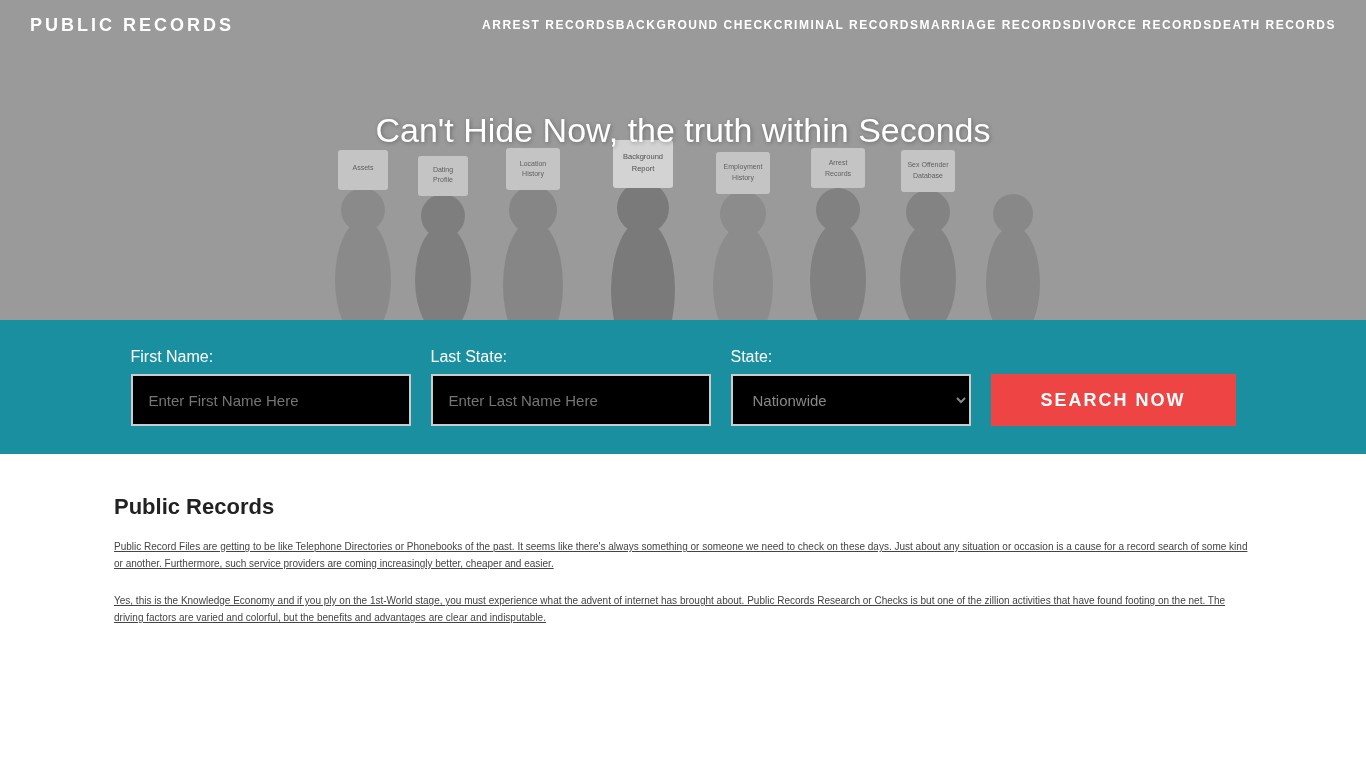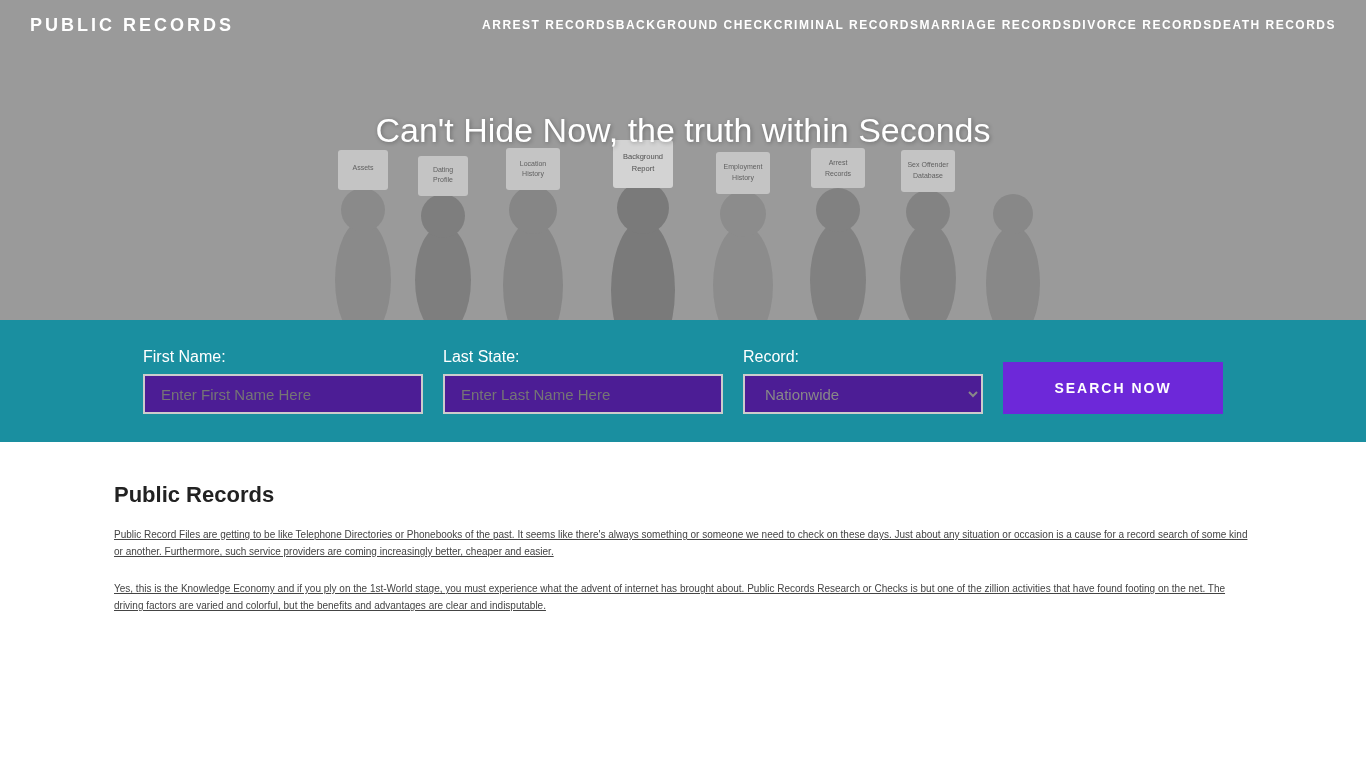--- a/index.html
+++ b/index.html
@@ -89,44 +89,44 @@
       gap: 8px;
     }
     .search-field label {
       color: #fff;
       font-size: 16px;
       font-weight: 400;
       text-align: left;
     }
     .search-field input,
     .search-field select {
-      height: 40px;
+      height: 52px;
       padding: 0 16px;
       font-size: 15px;
       border: 2px solid #ccc;
-      background: #4c1d95;
+      background: #000000;
       color: #aaa;
       outline: none;
       width: 280px;
     }
     .search-field select {
       width: 240px;
       color: #888;
       appearance: auto;
     }
     .first-name-field { width: 280px; }
     .last-name-field { width: 280px; }
     .state-field { width: 240px; }
 
     .search-btn {
       height: 52px;
-      background: #6d28d9;
+      background: #ef4444;
       color: #fff;
       border: none;
-      font-size: 14px;
+      font-size: 18px;
       font-weight: 700;
       letter-spacing: 2px;
       padding: 0 50px;
       cursor: pointer;
       text-transform: uppercase;
       min-width: 220px;
     }
 
     
     .content {
@@ -219,21 +219,21 @@
     <label>First Name:</label>
     <input type="text" class="first-name-field" placeholder="Enter First Name Here" style="">
   </div>
 
   <div class="search-field">
     <label>Last State:</label>
     <input type="text" class="last-name-field" placeholder="Enter Last Name Here" style="">
   </div>
 
   <div class="search-field">
-    <label>Record:</label>
+    <label>State:</label>
     <select class="state-field">
     <option value="Nationwide">Nationwide</option><option value="Alabama">Alabama</option><option value="Alaska">Alaska</option><option value="Arizona">Arizona</option><option value="Arkansas">Arkansas</option><option value="California">California</option><option value="Colorado">Colorado</option><option value="Connecticut">Connecticut</option><option value="Delaware">Delaware</option><option value="Florida">Florida</option><option value="Georgia">Georgia</option><option value="Hawaii">Hawaii</option><option value="Idaho">Idaho</option><option value="Illinois">Illinois</option><option value="Indiana">Indiana</option><option value="Iowa">Iowa</option><option value="Kansas">Kansas</option><option value="Kentucky">Kentucky</option><option value="Louisiana">Louisiana</option><option value="Maine">Maine</option><option value="Maryland">Maryland</option><option value="Massachusetts">Massachusetts</option><option value="Michigan">Michigan</option><option value="Minnesota">Minnesota</option><option value="Mississippi">Mississippi</option><option value="Missouri">Missouri</option><option value="Montana">Montana</option><option value="Nebraska">Nebraska</option><option value="Nevada">Nevada</option><option value="New Hampshire">New Hampshire</option><option value="New Jersey">New Jersey</option><option value="New Mexico">New Mexico</option><option value="New York">New York</option><option value="North Carolina">North Carolina</option><option value="North Dakota">North Dakota</option><option value="Ohio">Ohio</option><option value="Oklahoma">Oklahoma</option><option value="Oregon">Oregon</option><option value="Pennsylvania">Pennsylvania</option><option value="Rhode Island">Rhode Island</option><option value="South Carolina">South Carolina</option><option value="South Dakota">South Dakota</option><option value="Tennessee">Tennessee</option><option value="Texas">Texas</option><option value="Utah">Utah</option><option value="Vermont">Vermont</option><option value="Virginia">Virginia</option><option value="Washington">Washington</option><option value="West Virginia">West Virginia</option><option value="Wisconsin">Wisconsin</option><option value="Wyoming">Wyoming</option></select>
   </div>
 
   <button class="search-btn">SEARCH NOW</button>
 </div>
 
 <div class="content">
   <h2>Public Records</h2>
   <p>Public Record Files are getting to be like Telephone Directories or Phonebooks of the past. It seems like there's always something or someone we need to check on these days. Just about any situation or occasion is a cause for a record search of some kind or another. Furthermore, such service providers are coming increasingly better, cheaper and easier.</p>

